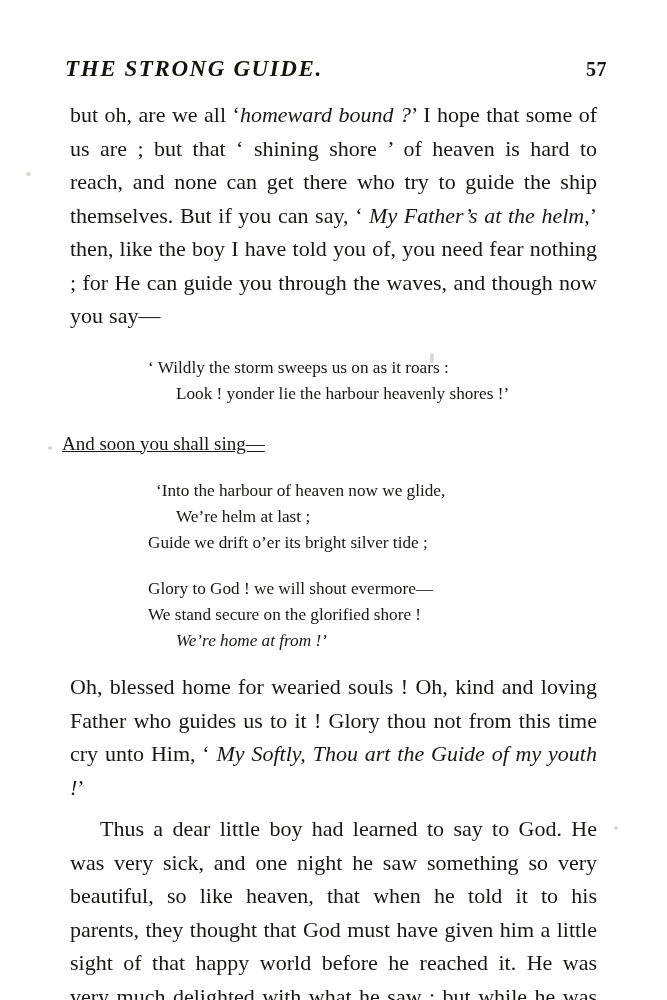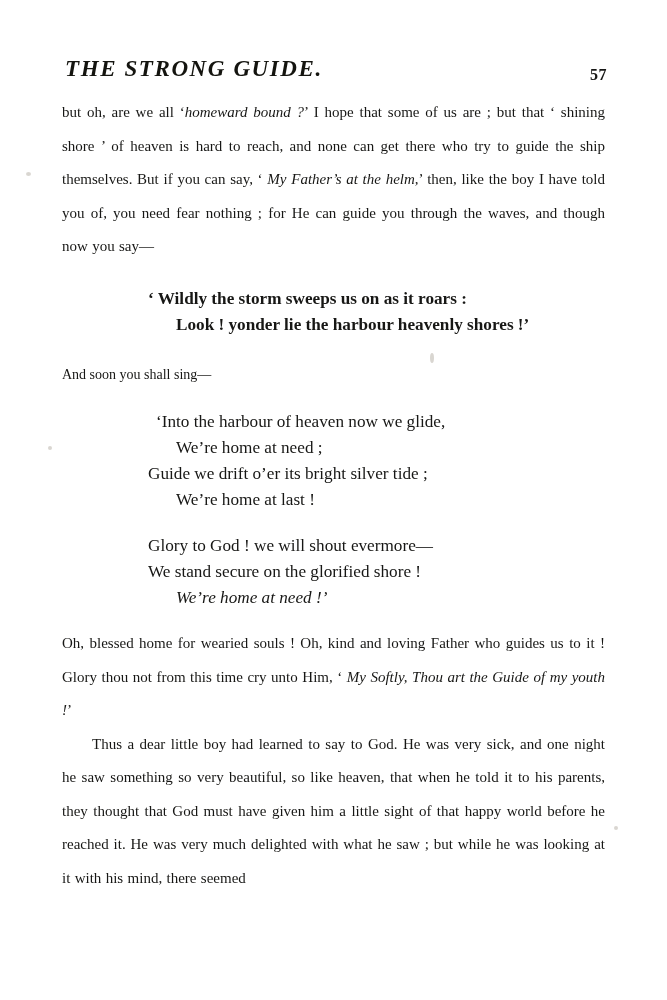--- a/index.html
+++ b/index.html
@@ -34,32 +34,32 @@
     font-family: "Liberation Serif", serif;
     font-style: italic;
     font-weight: bold;
     font-size: 23px;
     letter-spacing: 1.6px;
     color: #14140f;
   }
   .page-number {
     position: absolute;
     right: -2px;
-    top: 20px;
+    top: 12px;
     font-family: "Liberation Serif", serif;
     font-weight: bold;
-    font-size: 16px;
+    font-size: 20px;
     letter-spacing: 0.5px;
   }
   .body-text {
     margin-top: 6px;
   }
   p.para {
-    margin: 0;
-    font-size: 15px;
+    margin: 8px;
+    font-size: 22px;
     line-height: 33.5px;
     text-align: justify;
     text-justify: inter-word;
     word-spacing: 0.6px;
   }
   p.para.indent {
     text-indent: 30px;
     font-family: Liberation Serif, serif;
   }
   p.para.hang {
@@ -69,31 +69,32 @@
   .verse {
     margin: 18px 0 10px 0;
     font-size: 17.2px;
     line-height: 26px;
     padding-left: 86px;
   }
   .verse .vline {
     white-space: pre;
     display: block;
   }
-  .verse.verse-1 { margin-top: 22px; margin-bottom: 20px; font-weight: bold; }
+  .verse.verse-1 { margin-top: 22px; margin-bottom: 20px; }
   .verse.verse-2 { margin-top: 18px; margin-bottom: 4px; font-family: Liberation Serif, serif; }
   .verse.verse-3 { margin-top: 20px; margin-bottom: 16px; }
   .verse .ind1 { padding-left: 0; }
   .verse .ind2 { padding-left: 28px; }
   .verse .ind-c { padding-left: 8px; }
   .verse .ital { font-style: italic; padding-left: 28px; display: block; }
   .interline {
     margin: 14px 0 0 0;
-    font-size: 14px;
+    font-size: 19px;
     line-height: 33.5px;
+    text-decoration: underline;
   }
   .smudge {
     position: absolute;
     background: #b9b4ab;
     border-radius: 50%;
     opacity: 0.55;
   }
 </style>
 </head>
 <body>
@@ -116,29 +117,28 @@
 
     <div class="verse verse-1">
       <span class="vline ind1">‘ Wildly the storm sweeps us on as it roars :</span>
       <span class="vline ind2">Look ! yonder lie the harbour heavenly shores !’</span>
     </div>
 
     <p class="interline">And soon you shall sing—</p>
 
     <div class="verse verse-2">
       <span class="vline ind-c">‘Into the harbour of heaven now we glide,</span>
-      <span class="vline ind2">We’re home at need ;</span>
+      <span class="vline ind2">We’re helm at last ;</span>
       <span class="vline ind1">Guide we drift o’er its bright silver tide ;</span>
-      <span class="vline ind2">We’re home at last !</span>
     </div>
 
     <div class="verse verse-3">
       <span class="vline ind1">Glory to God ! we will shout evermore—</span>
       <span class="vline ind1">We stand secure on the glorified shore !</span>
-      <span class="vline ital">We’re home at need !’</span>
+      <span class="vline ital">We’re home at from !’</span>
     </div>
 
     <p class="para hang"><span>Oh, blessed home for wearied souls !   Oh, kind and loving Father who guides us to it !   Glory thou not from this time cry unto Him, ‘ </span><span class="italic">My Softly, Thou art the Guide of my youth !</span><span>’</span></p>
 
     <p class="para indent">Thus a dear little boy had learned to say to God. He was very sick, and one night he saw something so very beautiful, so like heaven, that when he told it to his parents, they thought that God must have given him a little sight of that happy world before he reached it. He was very much delighted with what he saw ; but while he was looking at it with his mind, there seemed</p>
 
   </div>
 </div>
 
 </body></html>

